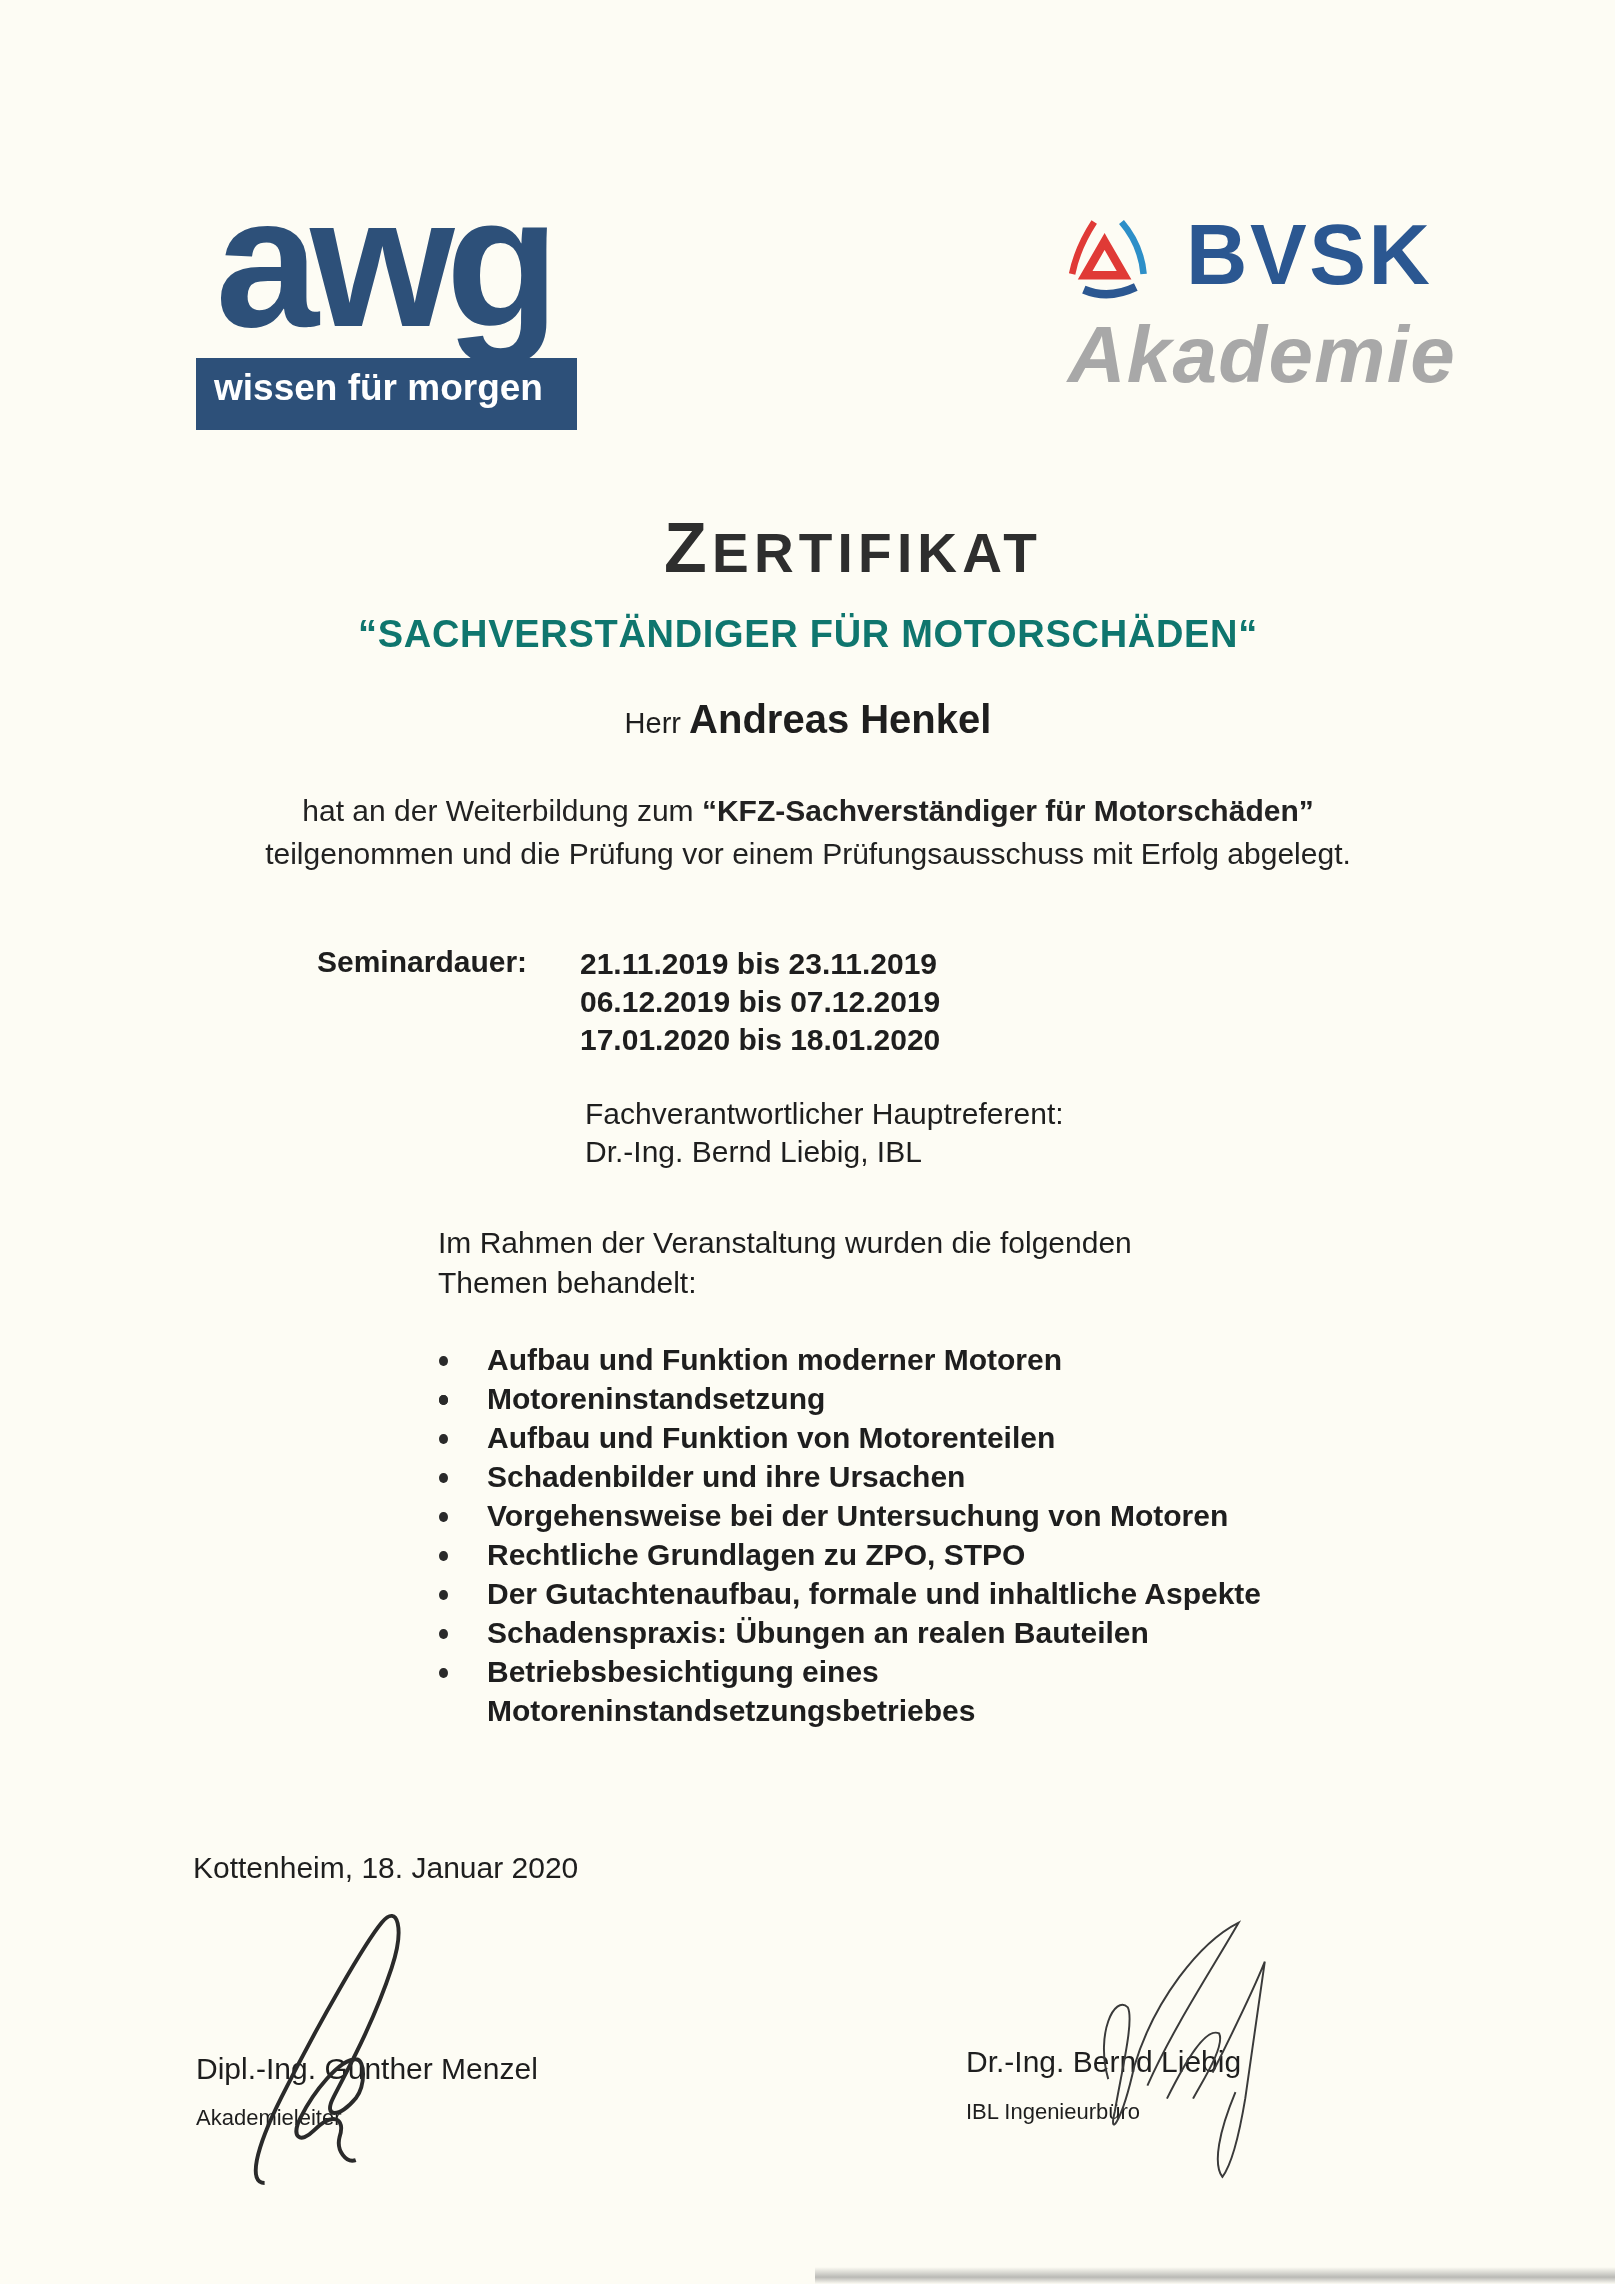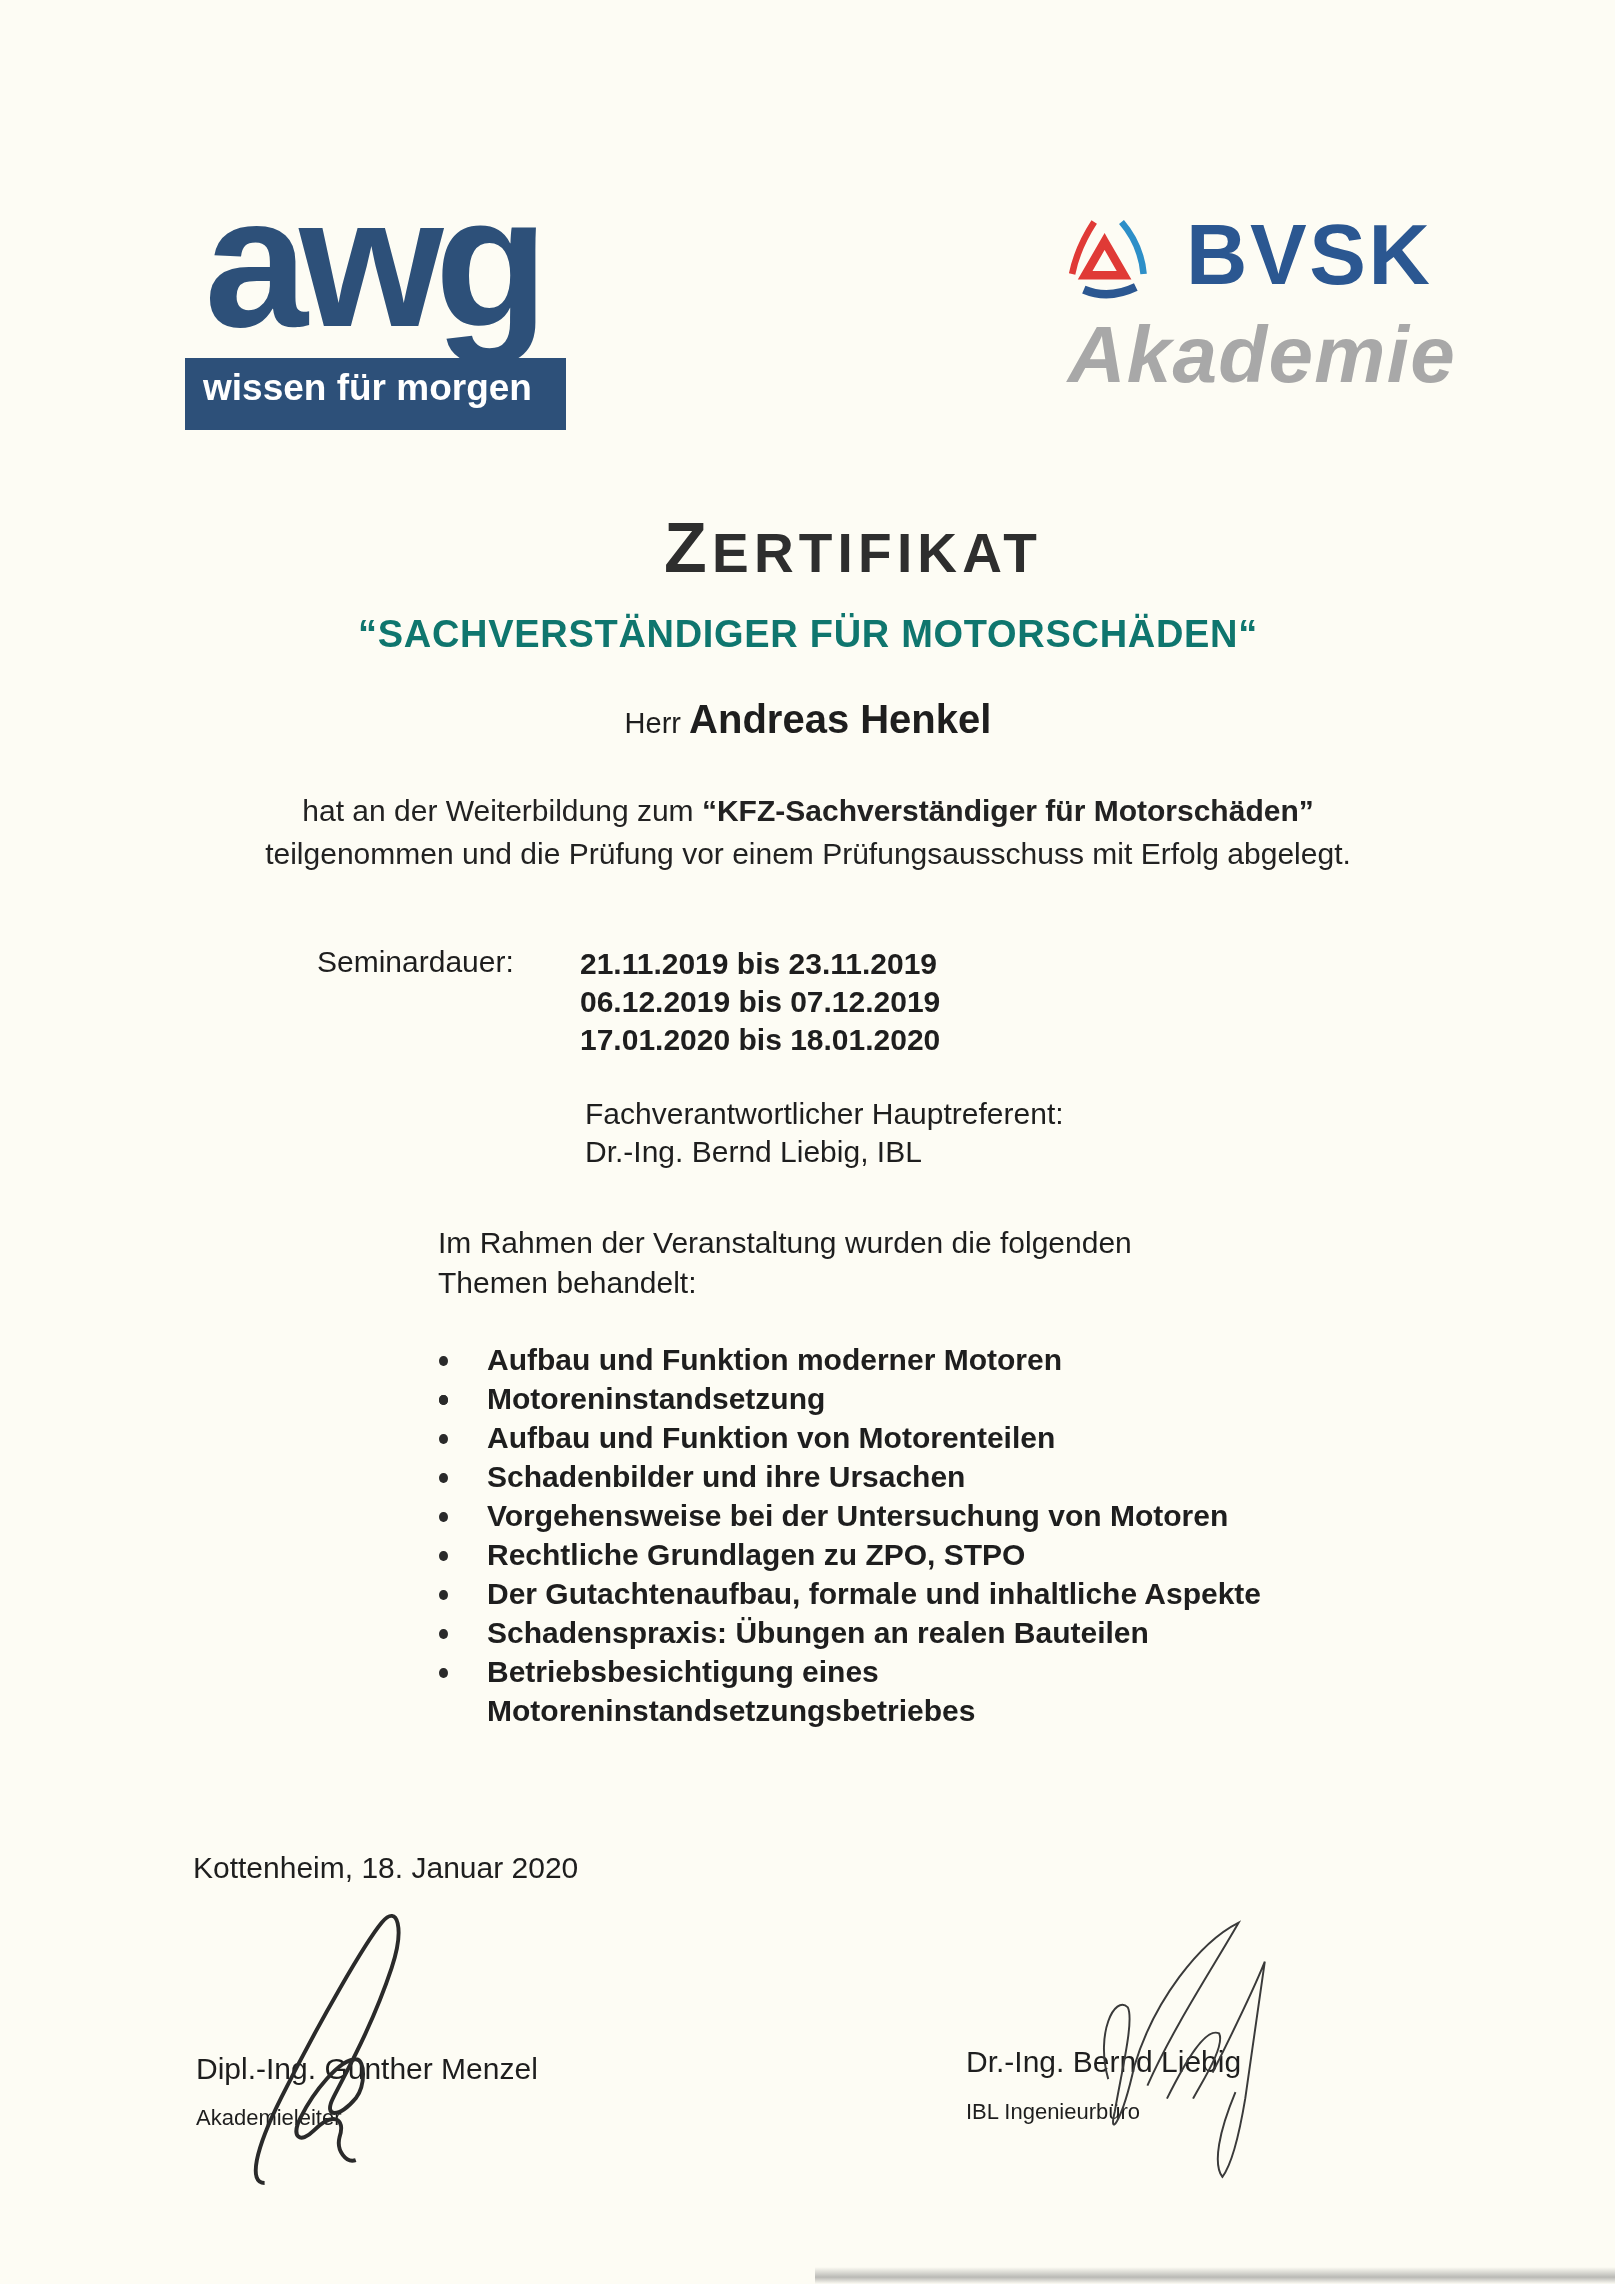--- a/index.html
+++ b/index.html
@@ -7,21 +7,21 @@
     width: 1616px; height: 2284px;
     background: #fdfcf4;
     position: relative;
     overflow: hidden;
     font-family: "Liberation Sans", sans-serif;
     color: #1e1e1e;
   }
   .abs { position: absolute; }
 
   
-  .awg-logo { left: 185px; top: 209px; width: 381px; height: 210px; text-decoration: underline; }
+  .awg-logo { left: 196px; top: 209px; width: 381px; height: 210px; text-decoration: underline; }
   .awg-letters {
     position: absolute; left: 19.6px; top: -40px;
     font-family: "Liberation Sans", sans-serif; font-weight: bold;
     font-size: 186px; letter-spacing: -9px; color: #2d5079; line-height: 1;
   }
   .awg-bar {
     position: absolute; left: 0; top: 149px; width: 381px; height: 72px;
     background: #2d5079;
   }
   .awg-tagline {
@@ -47,21 +47,21 @@
   .title { top: 508px; font-size: 55px; font-weight: bold; letter-spacing: 5.2px; color: #2e2e2e; padding-left: 45px; }
   .title .big { font-size: 70px; }
   .subtitle { top: 613px; font-size: 38px; font-weight: bold; color: #0f766e; letter-spacing: 0.7px; }
   .recipient { top: 697px; color: #1e1e1e; }
   .recipient .salutation { font-size: 29px; }
   .recipient .name { font-size: 40px; font-weight: bold; margin-left: 5.2px; }
 
   .body-text { top: 789px; font-size: 30px; line-height: 43px; color: #222; }
   .body-text b { font-weight: bold; }
 
-  .seminar-label { left: 317px; top: 945px; font-size: 30px; font-weight: normal; }
+  .seminar-label { left: 317px; top: 945px; font-size: 30px; font-weight: bold; }
   .seminar-dates { left: 580px; top: 945px; font-size: 30px; font-weight: bold; line-height: 38px; }
 
   .referent { left: 585px; top: 1095px; font-size: 30px; line-height: 38px; }
   .topics-intro { left: 438px; top: 1223px; font-size: 30px; line-height: 40px; }
 
   .topics { left: 430px; top: 1336px; margin: 4px; padding: 0; list-style: none; }
   .topics li {
     position: relative; padding-left: 53px;
     font-size: 30px; font-weight: bold; line-height: 39px; color: #1e1e1e;
   }

